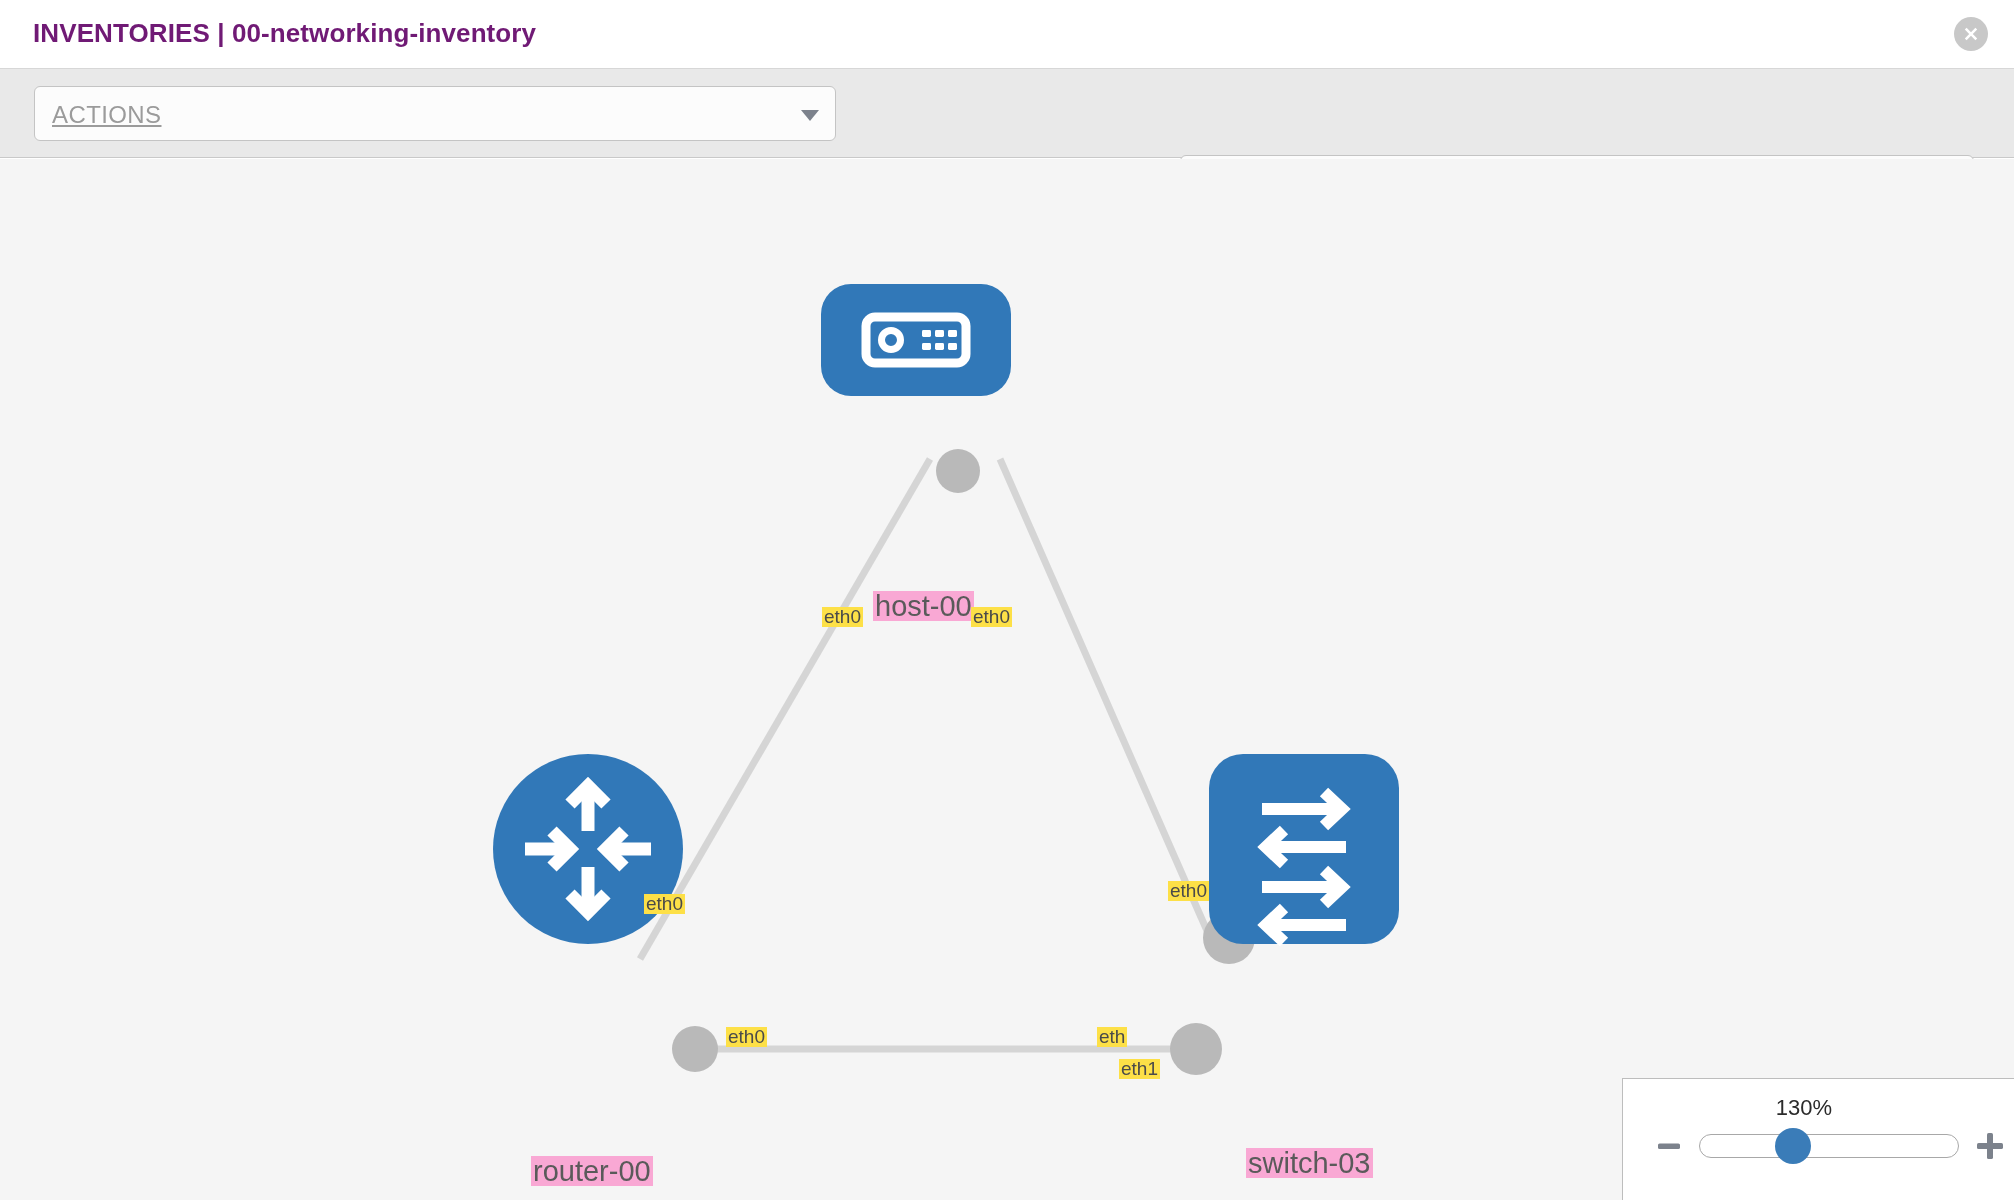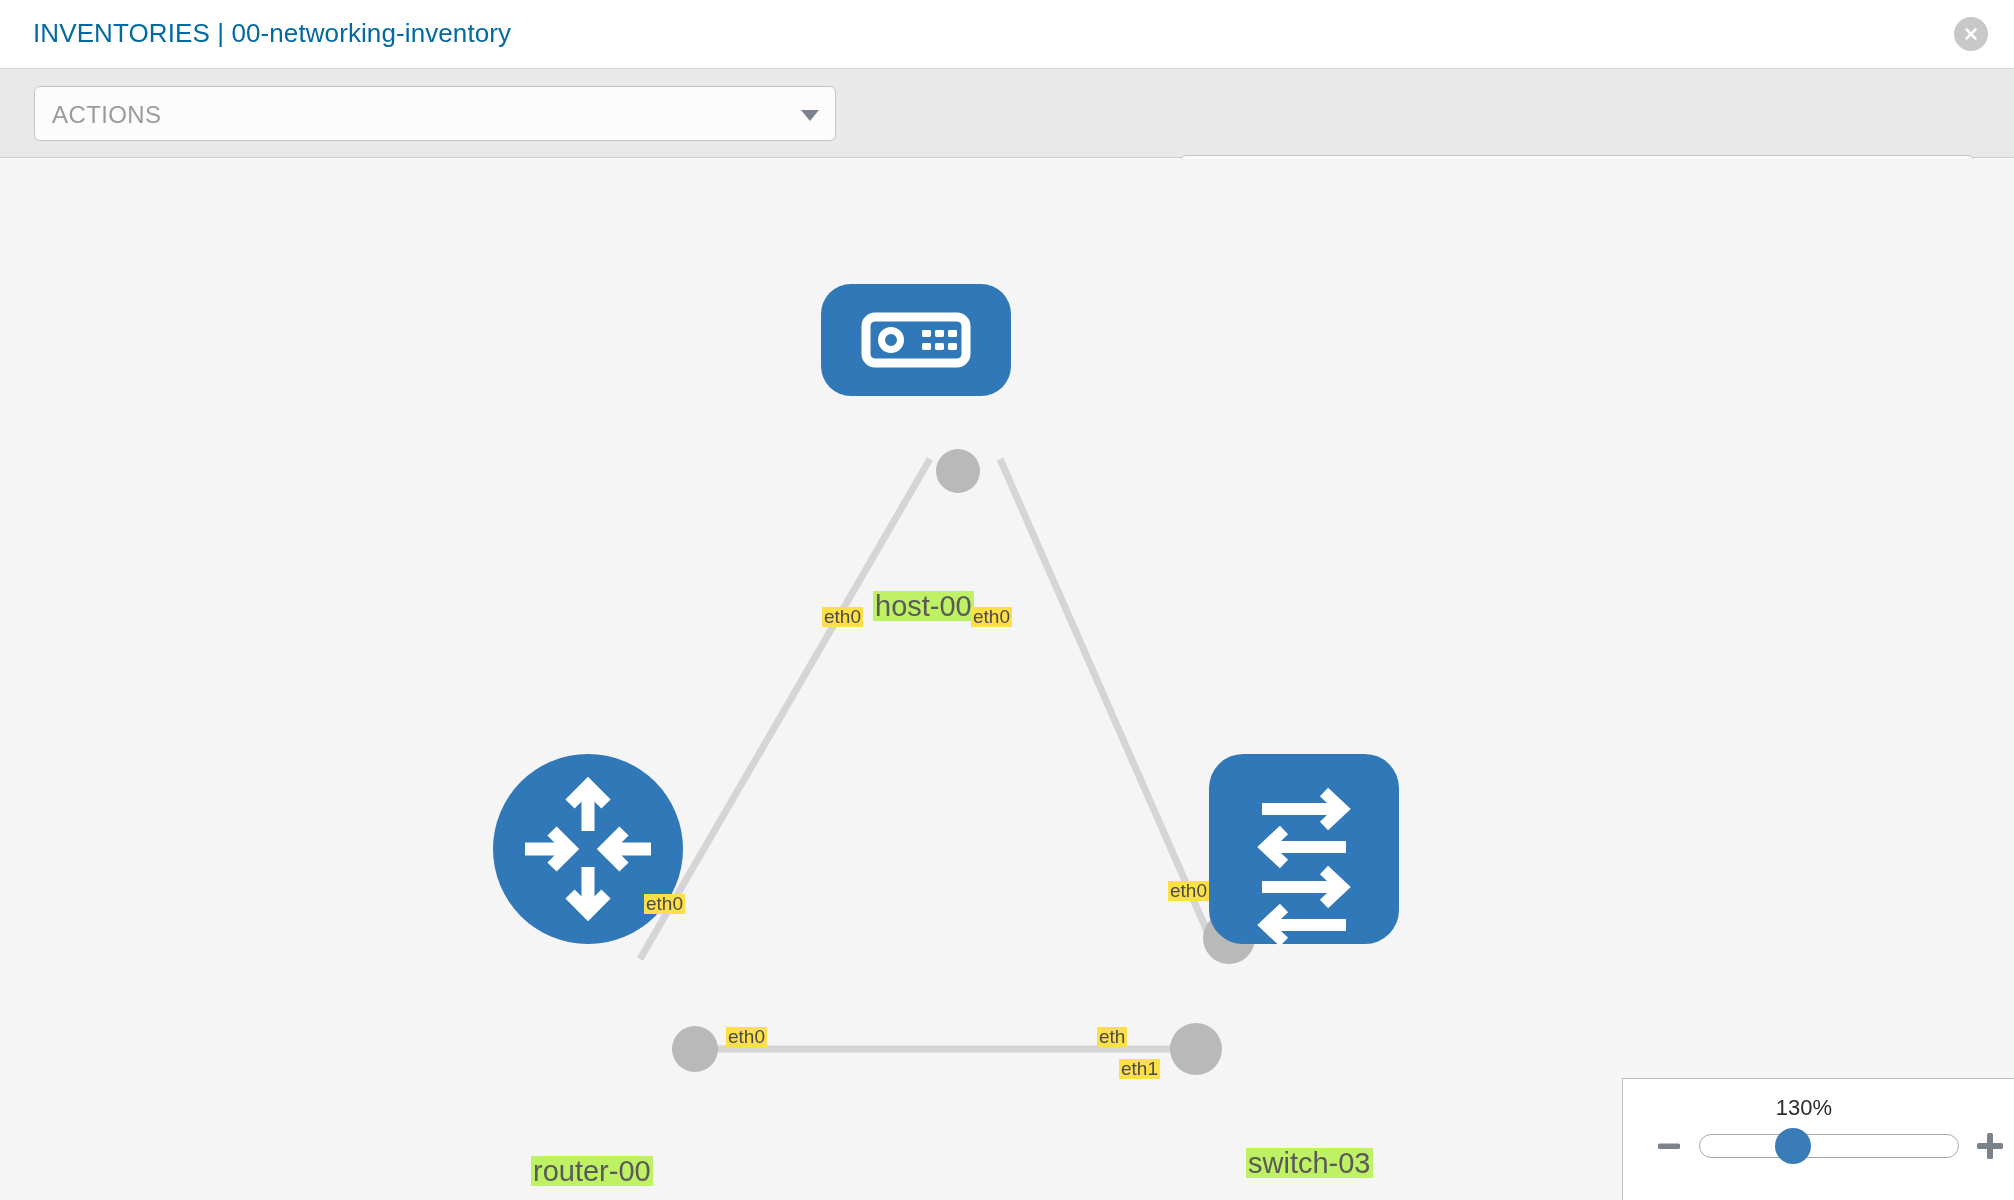--- a/index.html
+++ b/index.html
@@ -27,22 +27,22 @@
     height: 69px;
     background: #ffffff;
     border-bottom: 1px solid #d7d7d7;
     box-sizing: border-box;
   }
   .header-title {
     position: absolute;
     left: 33px;
     top: 18px;
     font-size: 26px;
-    font-weight: normal;
-    color: #0369a1;
+    font-weight: bold;
+    color: #701a75;
     letter-spacing: 0.1px;
     white-space: nowrap;
   }
   .close-btn {
     position: absolute;
     right: 26px;
     top: 17px;
     width: 34px;
     height: 34px;
     border-radius: 50%;
@@ -76,20 +76,21 @@
     box-sizing: border-box;
     cursor: pointer;
   }
   .actions-select .label {
     position: absolute;
     left: 17px;
     top: 14px;
     font-size: 24px;
     color: #9b9b9b;
     letter-spacing: 0.4px;
+    text-decoration: underline;
   }
   .caret {
     position: absolute;
     right: 16px;
     top: 50%;
     margin-top: -4px;
     width: 0; height: 0;
     border-left: 9px solid transparent;
     border-right: 9px solid transparent;
     border-top: 11px solid #7c828c;
@@ -142,21 +143,21 @@
     position: absolute;
     left: 0; top: 0;
     width: 2014px;
     height: 1041px;
     display: block;
   }
 
   
   .nlabel {
     position: absolute;
-    background: #bef264;
+    background: #f9a8d4;
     color: #5a5a5a;
     font-size: 29px;
     white-space: nowrap;
     line-height: 1.05;
     padding: 0 2px;
   }
   .ilabel {
     position: absolute;
     background: #fde047;
     color: #4a4a4a;

